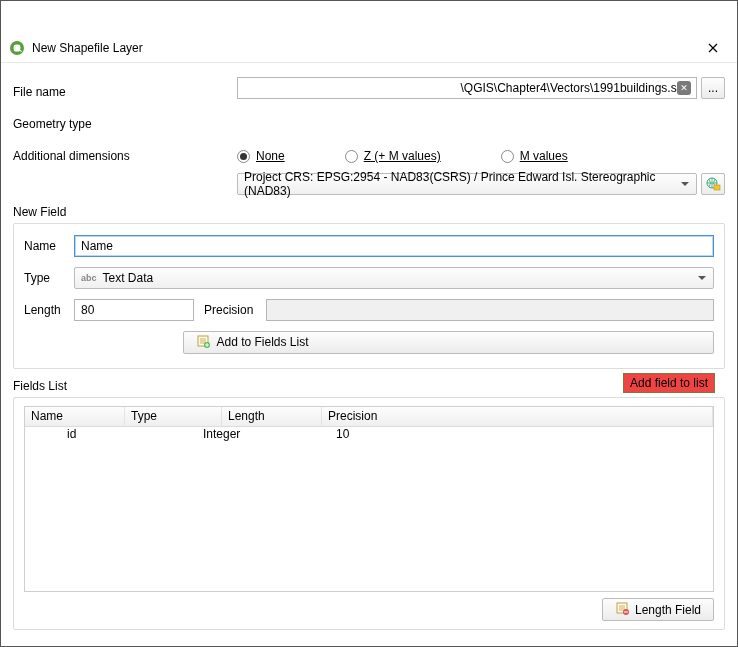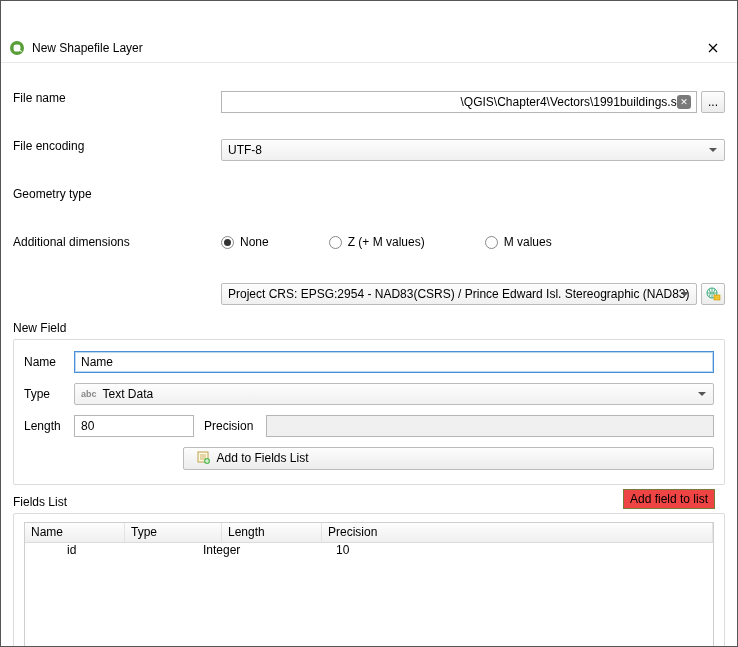--- a/index.html
+++ b/index.html
@@ -6,37 +6,37 @@
 body { background: #fff; width: 738px; height: 647px; border: 1px solid #555; overflow: hidden; }
 
 .titlebar { height: 30px; display: flex; align-items: center; padding: 0 2px 0 8px; border-bottom: 1px solid #e8e8e8; margin-top: 32px; }
 .titlebar .q-icon { width: 16px; height: 16px; margin-right: 7px; position: relative; }
 .titlebar .q-icon svg { width: 16px; height: 16px; }
 .titlebar .title { flex: 1; font-size: 12px; color: #000; }
 .titlebar .close { width: 44px; height: 28px; display: flex; align-items: center; justify-content: center; color: #000; }
 
 .content { padding: 8px 12px; }
 
-.row { display: flex; align-items: flex-start; min-height: 28px; margin-bottom: 4px; gap: 6px; margin-top: 20px; }
+.row { display: flex; align-items: flex-end; min-height: 28px; margin-bottom: 4px; gap: 22px; }
 .label-col { width: 202px; color: #000; }
 .ctrl-col { flex: 1; display: flex; align-items: center; gap: 4px; }
 
 .text-input { height: 22px; border: 1px solid #b5b5b5; background: #fff; padding: 0 6px; width: 100%; }
 .text-input.right { text-align: right; }
 .text-input.focused { border: 1px solid #4a90d9; box-shadow: 0 0 0 1px #bcd8f0 inset; }
 
 .clear-x { position: absolute; right: 6px; top: 50%; transform: translateY(-50%); width: 14px; height: 14px; background: #7a7a7a; border-radius: 3px; display: flex; align-items: center; justify-content: center; color: #fff; font-size: 9px; }
 
 .combo { height: 22px; border: 1px solid #bcbcbc; background: linear-gradient(#fdfdfd,#f0f0f0); width: 100%; display: flex; align-items: center; padding: 0 6px; position: relative; border-radius: 2px; }
 .combo::after { content: ""; position: absolute; right: 7px; top: 50%; transform: translateY(-50%); border-left: 4px solid transparent; border-right: 4px solid transparent; border-top: 4px solid #555; }
 .combo .ic { margin-right: 6px; display: inline-flex; }
 
 .square-btn { width: 24px; height: 22px; border: 1px solid #bcbcbc; background: linear-gradient(#fdfdfd,#ececec); border-radius: 2px; display: flex; align-items: center; justify-content: center; flex: 0 0 auto; }
 
-.radiogroup { display: flex; align-items: center; gap: 60px; flex: 1; }
+.radiogroup { display: flex; align-items: center; gap: 60px; flex: 1; text-decoration: underline; }
 .radioitem { display: flex; align-items: center; gap: 6px; }
 .radio { width: 13px; height: 13px; border: 1px solid #888; border-radius: 50%; display: inline-flex; align-items: center; justify-content: center; background: #fff; }
 .radio.checked::after { content: ""; width: 7px; height: 7px; background: #333; border-radius: 50%; }
 
 .group-title { color: #000; font-size: 12px; margin-top: 10px; margin-bottom: 4px; }
 .group-frame { border: 1px solid #dcdcdc; border-radius: 2px; padding: 8px 10px; }
 
 .sub-row { display: flex; align-items: center; min-height: 28px; margin-bottom: 4px; gap: 6px; }
 .sub-label { width: 44px; }
 .len-label { width: 44px; }
@@ -85,28 +85,20 @@
       <div class="filepath-wrap">
         <input class="text-input right" value="\QGIS\Chapter4\Vectors\1991buildings.shp" style="">
         <span class="clear-x">✕</span>
       </div>
       <div class="square-btn">
           <span>...</span>
         </div>
     </div>
   </div>
 
-  <div class="row">
-    <div class="label-col">File encoding</div>
-    <div class="ctrl-col">
-      <div class="combo">
-          <span>UTF-8</span>
-        </div>
-    </div>
-  </div>
 
   <div class="row">
     <div class="label-col">Geometry type</div>
   </div>
 
   <div class="row">
     <div class="label-col">Additional dimensions</div>
     <div class="ctrl-col">
       <div class="radiogroup">
         <label class="radioitem">

